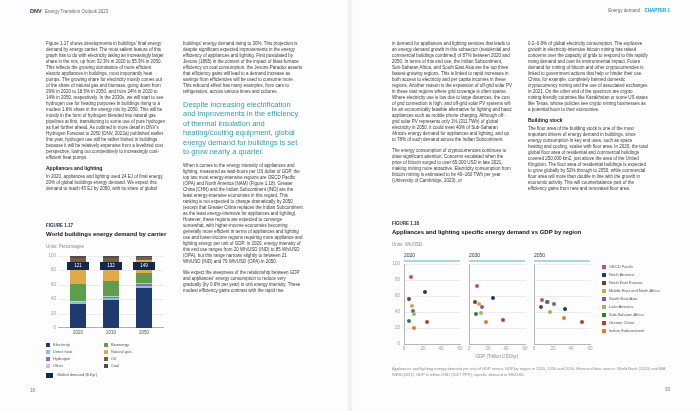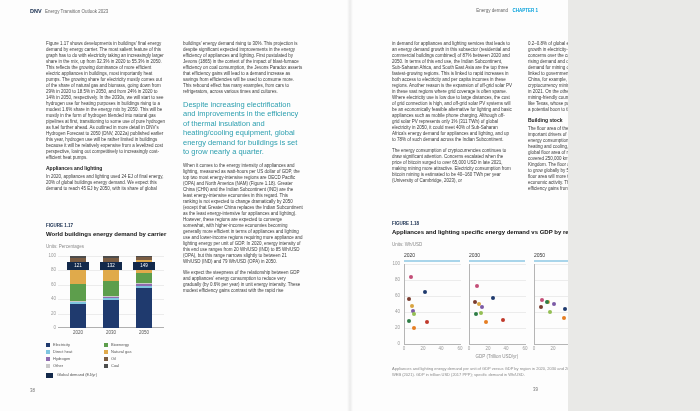--- a/index.html
+++ b/index.html
@@ -1,16 +1,16 @@
 <!DOCTYPE html>
 <html><head>
 <meta charset="utf-8">
 <style>
   html,body{margin:0;padding:0;background:#e9e9e7;}
-  .spread{position:relative;width:568px;height:411px;background:#fdfdfd;overflow:hidden;
+  .spread{position:relative;width:700px;height:411px;background:#fdfdfd;overflow:hidden;
           font-family:"Liberation Sans",sans-serif;color:#3a3a3a;}
   .seam{position:absolute;left:347px;top:0;width:6px;height:100%;
         background:linear-gradient(90deg,rgba(0,0,0,0) 0%,rgba(0,0,0,0.07) 50%,rgba(0,0,0,0) 100%);}
   .abs{position:absolute;}
   
   .micro{font-size:9px;line-height:12px;transform:scale(.5);transform-origin:0 0;width:200%;}
   .micro-r{position:absolute;right:0;top:0;width:200%;text-align:right;font-size:9px;line-height:11px;
            transform:scale(.5);transform-origin:100% 0;}
   .bodycol{overflow:hidden;}
   .bodycol p{margin:0 0 10px 0;}

